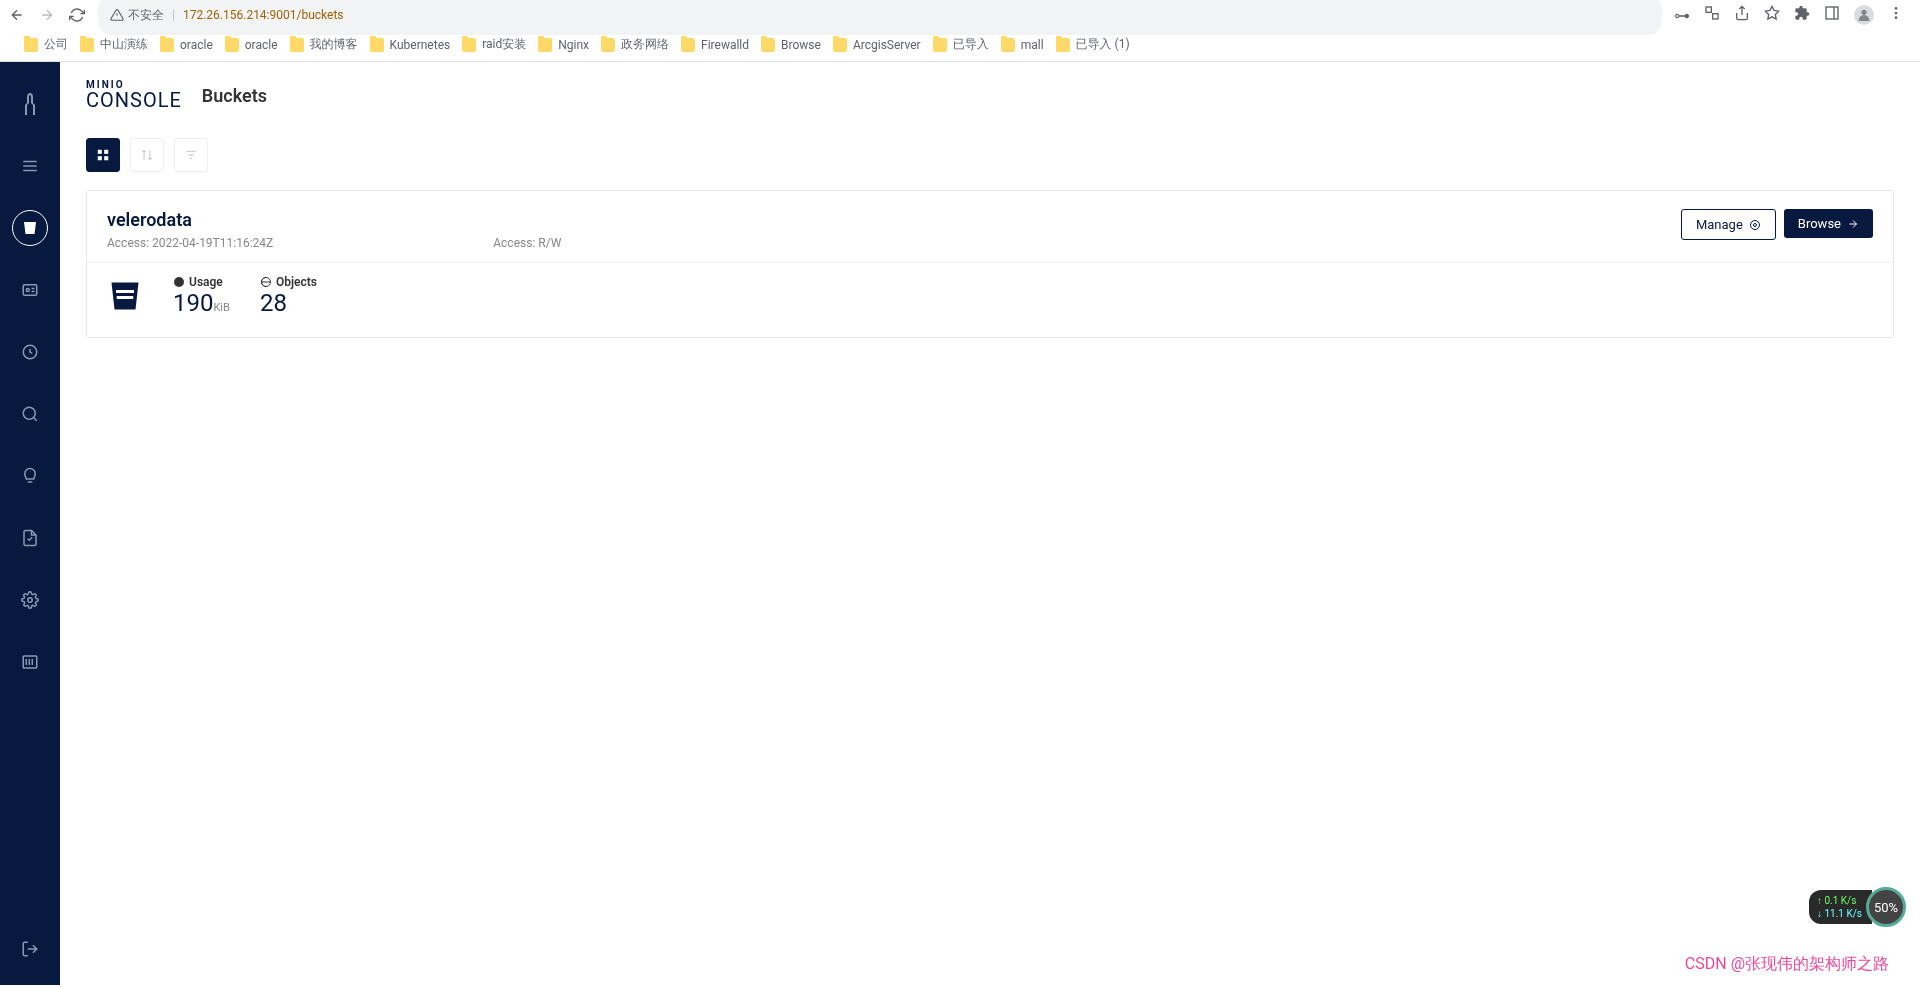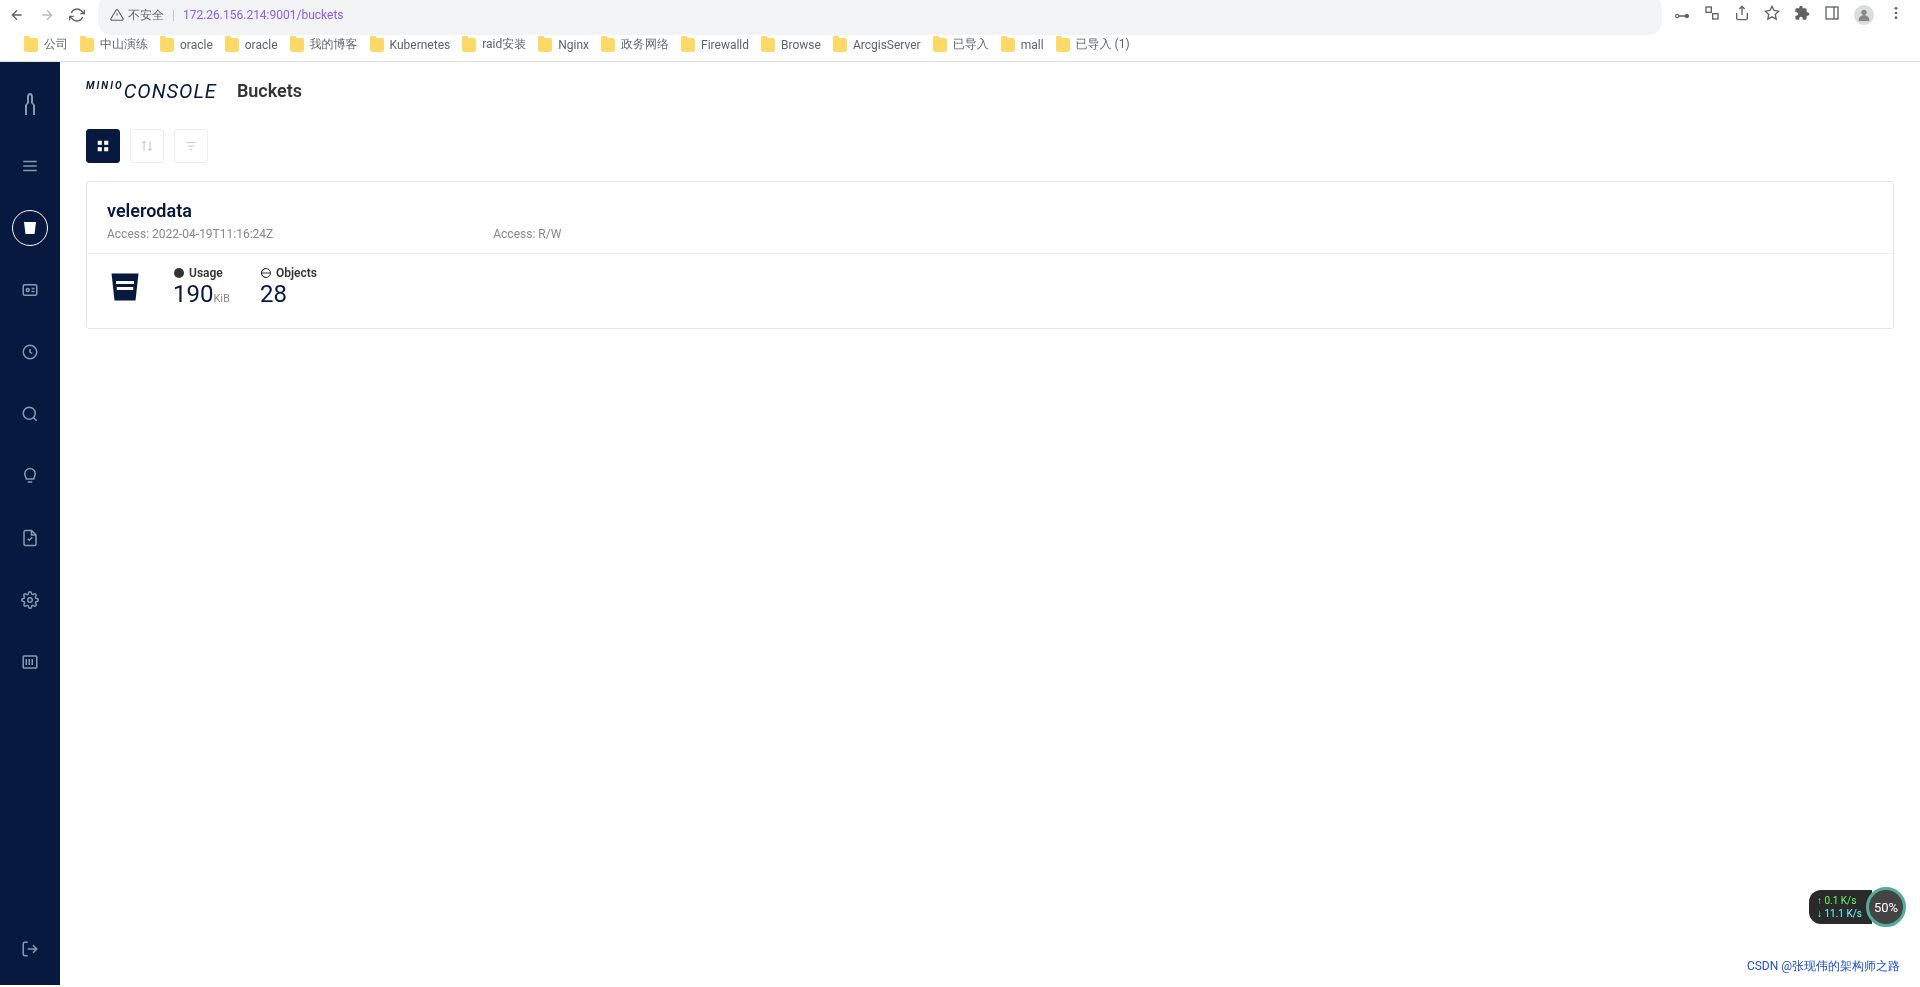--- a/index.html
+++ b/index.html
@@ -4,40 +4,40 @@
 <style>
 * { margin: 0; padding: 0; box-sizing: border-box; font-family: -apple-system, BlinkMacSystemFont, "Segoe UI", Roboto, sans-serif; }
 body { background: #fff; overflow: hidden; }
 
 
 .browser-top { background: #fff; border-bottom: 1px solid #e0e0e0; }
 .browser-nav { display: flex; align-items: center; padding: 4px 8px; gap: 12px; height: 30px; background:#fff; }
 .nav-arrow { width: 18px; height: 18px; display:flex; align-items:center; justify-content:center; color:#5f6368; cursor:pointer; }
 .url-bar { flex: 1; display: flex; align-items: center; background: #f1f3f4; border-radius: 14px; padding: 3px 12px; height: 40px; gap: 8px; font-size: 12px; color: #5f6368; }
 .url-bar .secure-warn { color:#5f6368; display:flex; align-items:center; gap:4px; }
-.url-text { color:#8b5cf6;text-align:center; }
+.url-text { color:#a16207;text-align:center; }
 .browser-actions { display:flex; gap:14px; align-items:center; padding-right:8px; color:#5f6368; }
 .browser-actions svg, .browser-actions .icon-box { width:16px; height:16px; }
 .avatar-circle { width:20px; height:20px; border-radius:50%; background:#dadce0; display:flex; align-items:center; justify-content:center; }
 
 .bookmarks { display:flex; align-items:center; padding: 4px 19px 6px 18px; font-size:12px; color:#5f6368; background:#fff; }
 .bookmark { display:flex; align-items:center; gap:6px; padding:2px 6px; cursor:pointer; }
 .bm-folder { width:14px; height:14px; background:#ffd968; border-radius:2px; position:relative; }
 .bm-folder::before { content:''; position:absolute; top:-2px; left:0; width:6px; height:3px; background:#ffd968; border-radius:1px 1px 0 0; }
 
 
 .app { display:flex; height: calc(100vh - 64px); }
 .sidebar { width:60px; background:#07193e; display:flex; flex-direction:column; align-items:center; padding-top:24px; gap:26px; position:relative; }
 .sidebar-item { width:36px; height:36px; display:flex; align-items:center; justify-content:center; color:#8899b5; cursor:pointer; border-radius:50%; }
 .sidebar-item.active { border:1px solid #fff; color:#fff; }
 .sidebar-bottom { position:absolute; bottom:18px; }
 
 .main { flex:1; background:#fff; overflow:auto; }
 .main-header { display:flex; align-items:center; padding:18px 26px 14px; gap:20px; }
-.logo-block { display:flex; flex-direction:row; line-height:1;font-style:italic; }
+.logo-block { display:flex; flex-direction:column; line-height:1; }
 .logo-minio { font-size:10px; font-weight:700; letter-spacing:2px; color:#07193e; }
 .logo-console { font-size:20px; font-weight:400; letter-spacing:1px; color:#07193e; }
 .page-title { font-size:18px; font-weight:600; color:#333; }
 
 .content { padding: 0 26px 26px; }
 .toolbar { display:flex; align-items:center; justify-content:space-between; margin: 14px 0 18px; }
 .search-wrap { position:relative; width:300px; }
 .search-input { width:100%; border:1px solid #e5e5e5; border-radius:3px; padding:9px 36px 9px 14px; font-size:13px; background:#fff; }
 .search-input::placeholder { color:#aaa; }
 .search-icon-pos { position:absolute; right:10px; top:8px; color:#888; }
@@ -60,21 +60,21 @@
 .stat { }
 .stat-label { font-size:12px; color:#333; font-weight:600; display:flex; align-items:center; gap:4px; }
 .stat-value { font-size:24px; font-weight:400; color:#07193e; }
 .stat-unit { font-size:11px; color:#888; }
 
 .net-widget { position:fixed; right:14px; bottom:60px; display:flex; align-items:center; }
 .net-pill { background:#2a2a2a; color:#6f6; font-size:10px; padding:4px 10px 4px 8px; border-radius:12px 0 0 12px; line-height:1.3; }
 .net-pill .down { color:#6ff; }
 .net-circle { width:40px; height:40px; border-radius:50%; background:#444; border:3px solid #5a9; color:#fff; display:flex; align-items:center; justify-content:center; font-size:13px; margin-left:-6px; }
 
-.watermark { position:fixed; right:20px; bottom:12px; font-size:12px; color:#1d4ed8; }
+.watermark { position:fixed; right:31px; bottom:12px; font-size:16px; color:#ec4899; }
 </style>
 </head>
 <body>
 
 <div class="browser-top">
   <div class="browser-nav">
     <span class="nav-arrow">
         <svg width="16" height="16" viewBox="0 0 24 24" fill="none" stroke="currentColor" stroke-width="2">
           <path d="M19 12H5M12 19l-7-7 7-7"></path>
         </svg>
@@ -303,20 +303,36 @@
       </div>
 
       <div class="bucket-card">
         <div class="bucket-head">
           <div>
             <div class="bucket-title">velerodata</div>
             <div class="bucket-meta">
               <span><span>Access:</span> <span>2022-04-19T11:16:24Z</span></span>
               <span><span>Access:</span> <span>R/W</span></span>
             </div>
+          </div>
+          <div class="bucket-actions">
+            <button class="btn-outline">
+                <span>Manage</span>
+                <svg width="12" height="12" viewBox="0 0 24 24" fill="none" stroke="currentColor" stroke-width="2">
+                  <circle cx="12" cy="12" r="3"></circle>
+                  <circle cx="12" cy="12" r="9"></circle>
+                </svg>
+              </button>
+            <button class="btn-primary">
+                <span>Browse</span>
+                <svg width="12" height="12" viewBox="0 0 24 24" fill="none" stroke="currentColor" stroke-width="2">
+                  <line x1="5" y1="12" x2="19" y2="12"></line>
+                  <polyline points="12 5 19 12 12 19"></polyline>
+                </svg>
+              </button>
           </div>
         </div>
         <div class="bucket-stats">
           <svg class="bucket-icon-big" viewBox="0 0 24 24" fill="#07193e">
               <path d="M3 3h18l-2 18H5L3 3z"></path>
               <rect x="6" y="8" width="12" height="2" fill="#fff"></rect>
               <rect x="6.5" y="12" width="11" height="2" fill="#fff"></rect>
             </svg>
           <div class="stat">
             <div class="stat-label">

